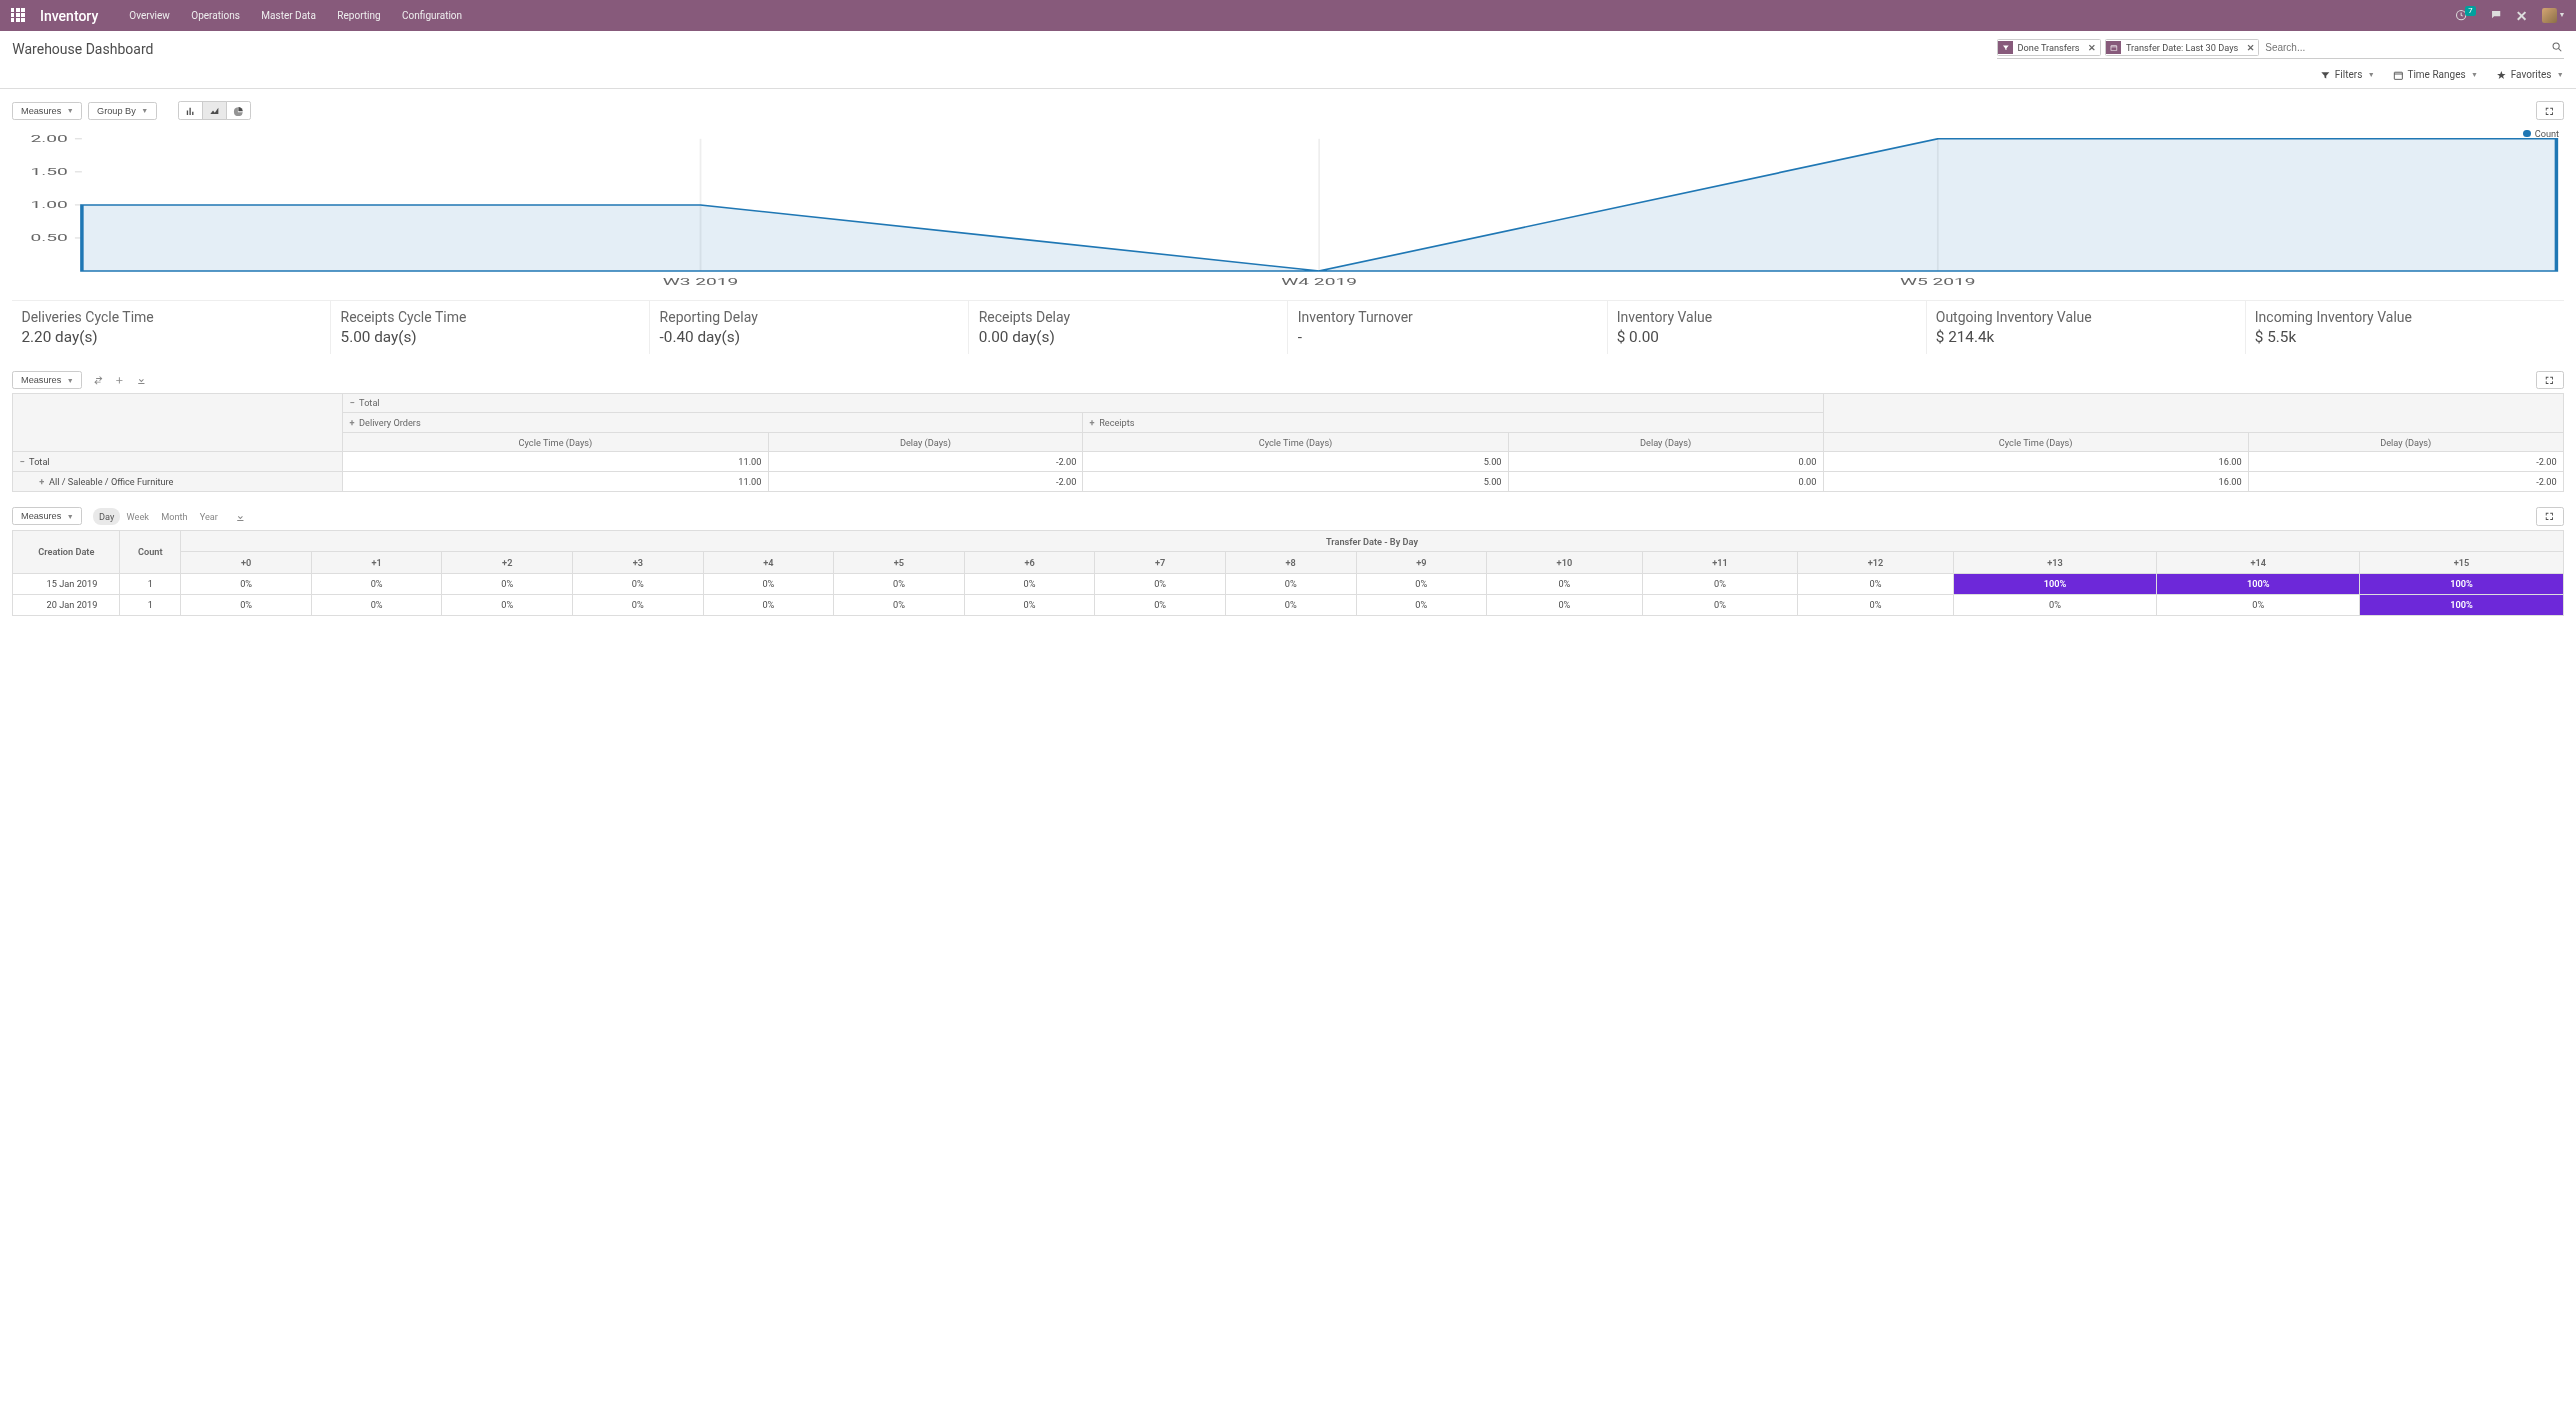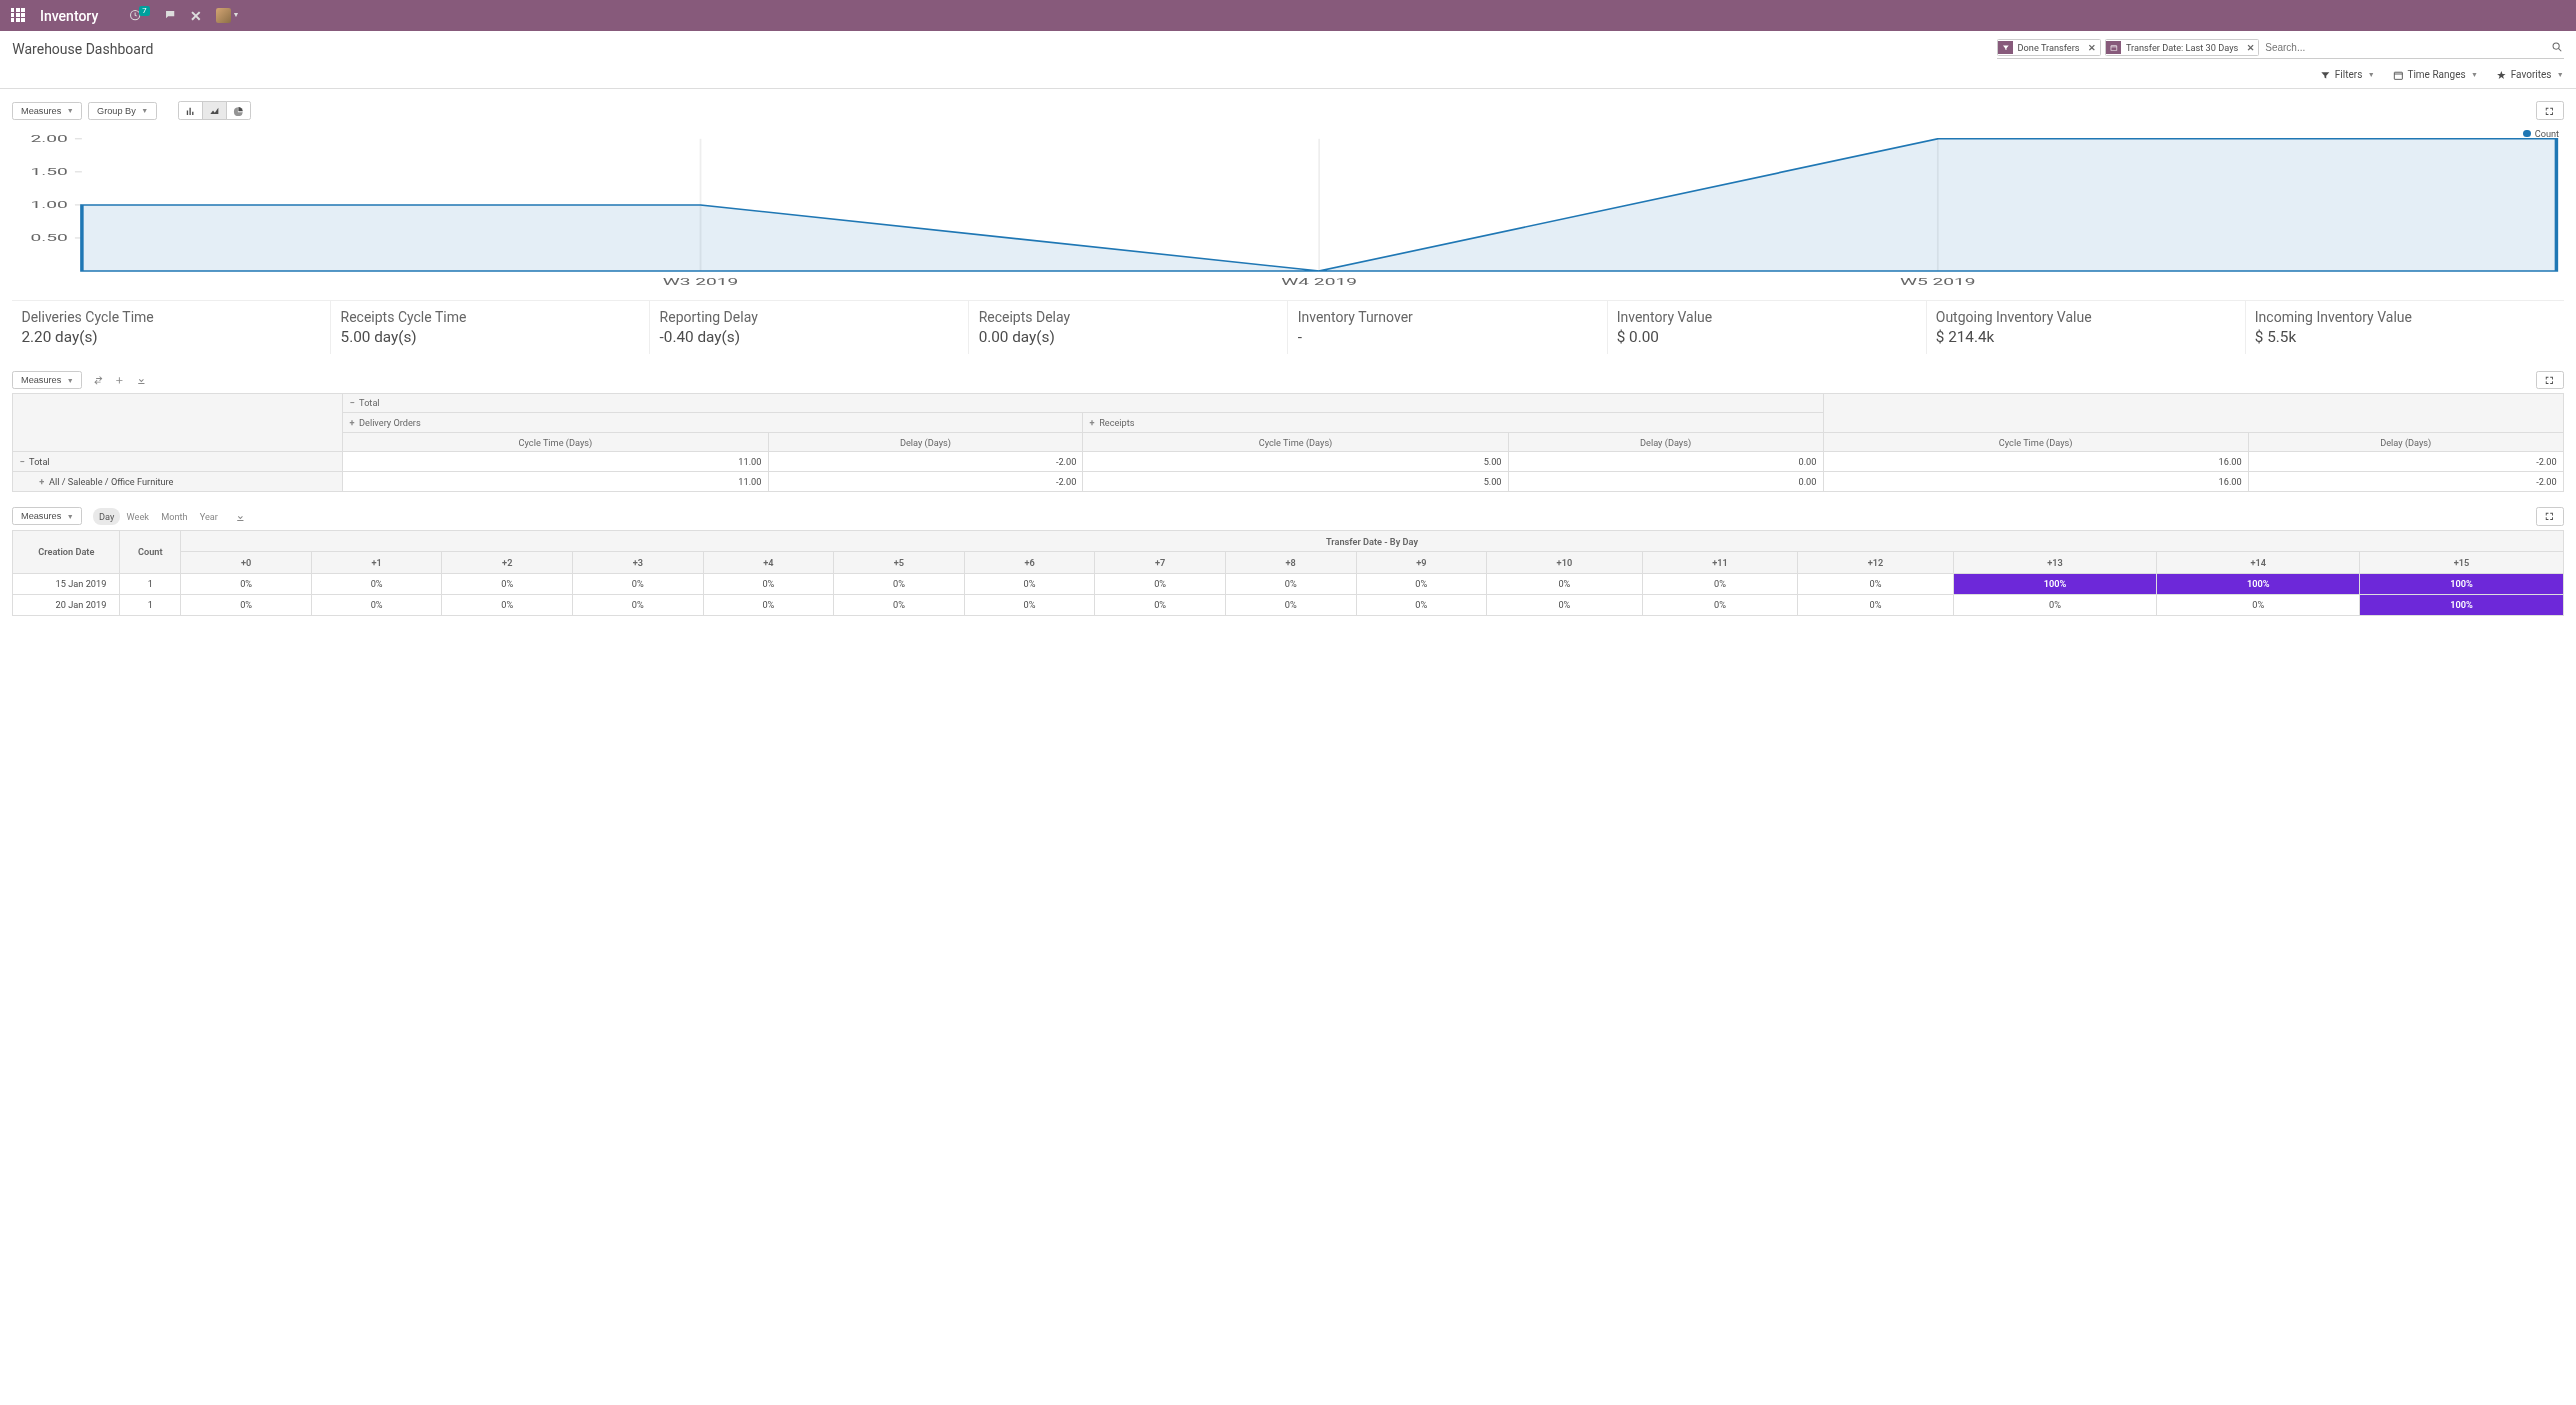--- a/index.html
+++ b/index.html
@@ -67,21 +67,21 @@
 .row-head { background: #f5f5f5; text-align: left; }
 .toggle-sign { font-weight: bold; margin-right: 4.6px; color: #888; cursor: pointer; }
 
 .cohort-toolbar { display: flex; align-items: center; gap: 10.7px; margin: 15.3px 0 4.6px 0; }
 .interval { color: #888; font-size: 9.2px; cursor: pointer; padding: 3.1px 6.1px; }
 .interval.active { background: #e9e9e9; border-radius: 8px; color: #555; }
 
 table.cohort { width: 100%; border-collapse: collapse; font-size: 9.2px; }
 table.cohort th, table.cohort td { border: 0.8px solid #ddd; padding: 4.6px 3.1px; text-align: center; }
 table.cohort th { background: #f5f5f5; font-weight: 600; color: #666; }
-table.cohort .row-label { text-align: right; padding-right: 13px; }
+table.cohort .row-label { text-align: right; padding-right: 22px; }
 table.cohort .group-header { font-weight: 600; }
 .cell100 { background: #6d28d9; color: #fff; font-weight: 600; }
 
 svg.ico { width: 10.7px; height: 10.7px; fill: currentColor; vertical-align: middle; }
 </style>
 </head>
 <body>
 
 <div class="navbar">
   <div class="apps-icon">
@@ -89,20 +89,27 @@
       <div></div>
       <div></div>
       <div></div>
       <div></div>
       <div></div>
       <div></div>
       <div></div>
       <div></div>
   </div>
   <div class="brand">Inventory</div>
+  <div class="menu">
+    <a>Overview</a>
+    <a>Operations</a>
+    <a>Master Data</a>
+    <a>Reporting</a>
+    <a>Configuration</a>
+  </div>
   <div class="right-icons">
     <span class="clock-badge">
       <svg class="ico" viewBox="0 0 24 24" style="fill:#ddd;width:12.3px;height:12.3px">
           <circle cx="12" cy="12" r="9" fill="none" stroke="#ddd" stroke-width="2"></circle>
           <path d="M12 7v5l3 2" stroke="#ddd" stroke-width="2" fill="none"></path>
         </svg>
       <span class="badge">7</span>
     </span>
     <span style="color:#ddd">
       <svg class="ico" viewBox="0 0 24 24" style="width:12.3px;height:12.3px">

